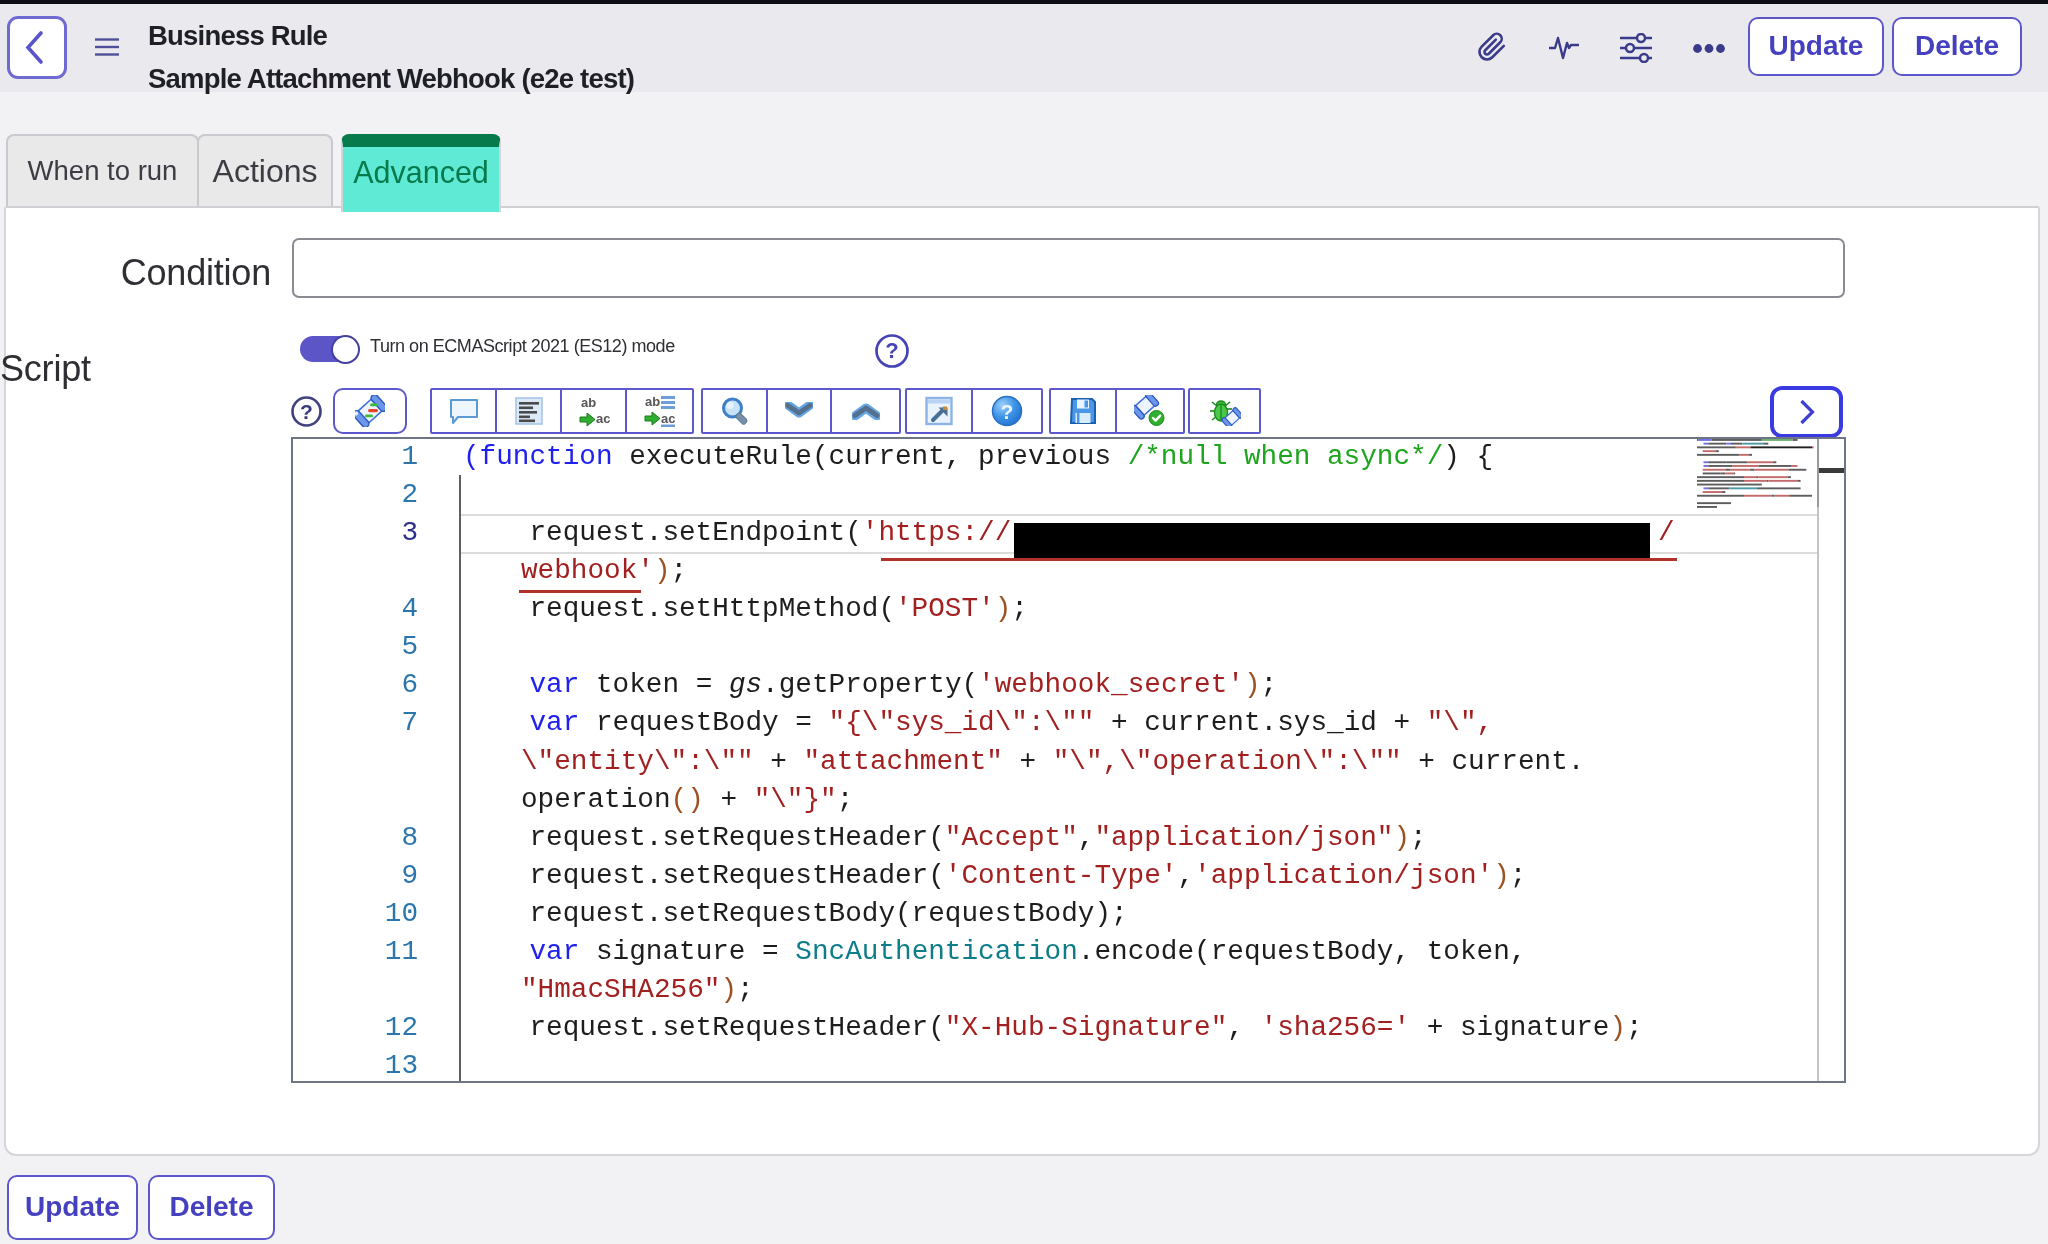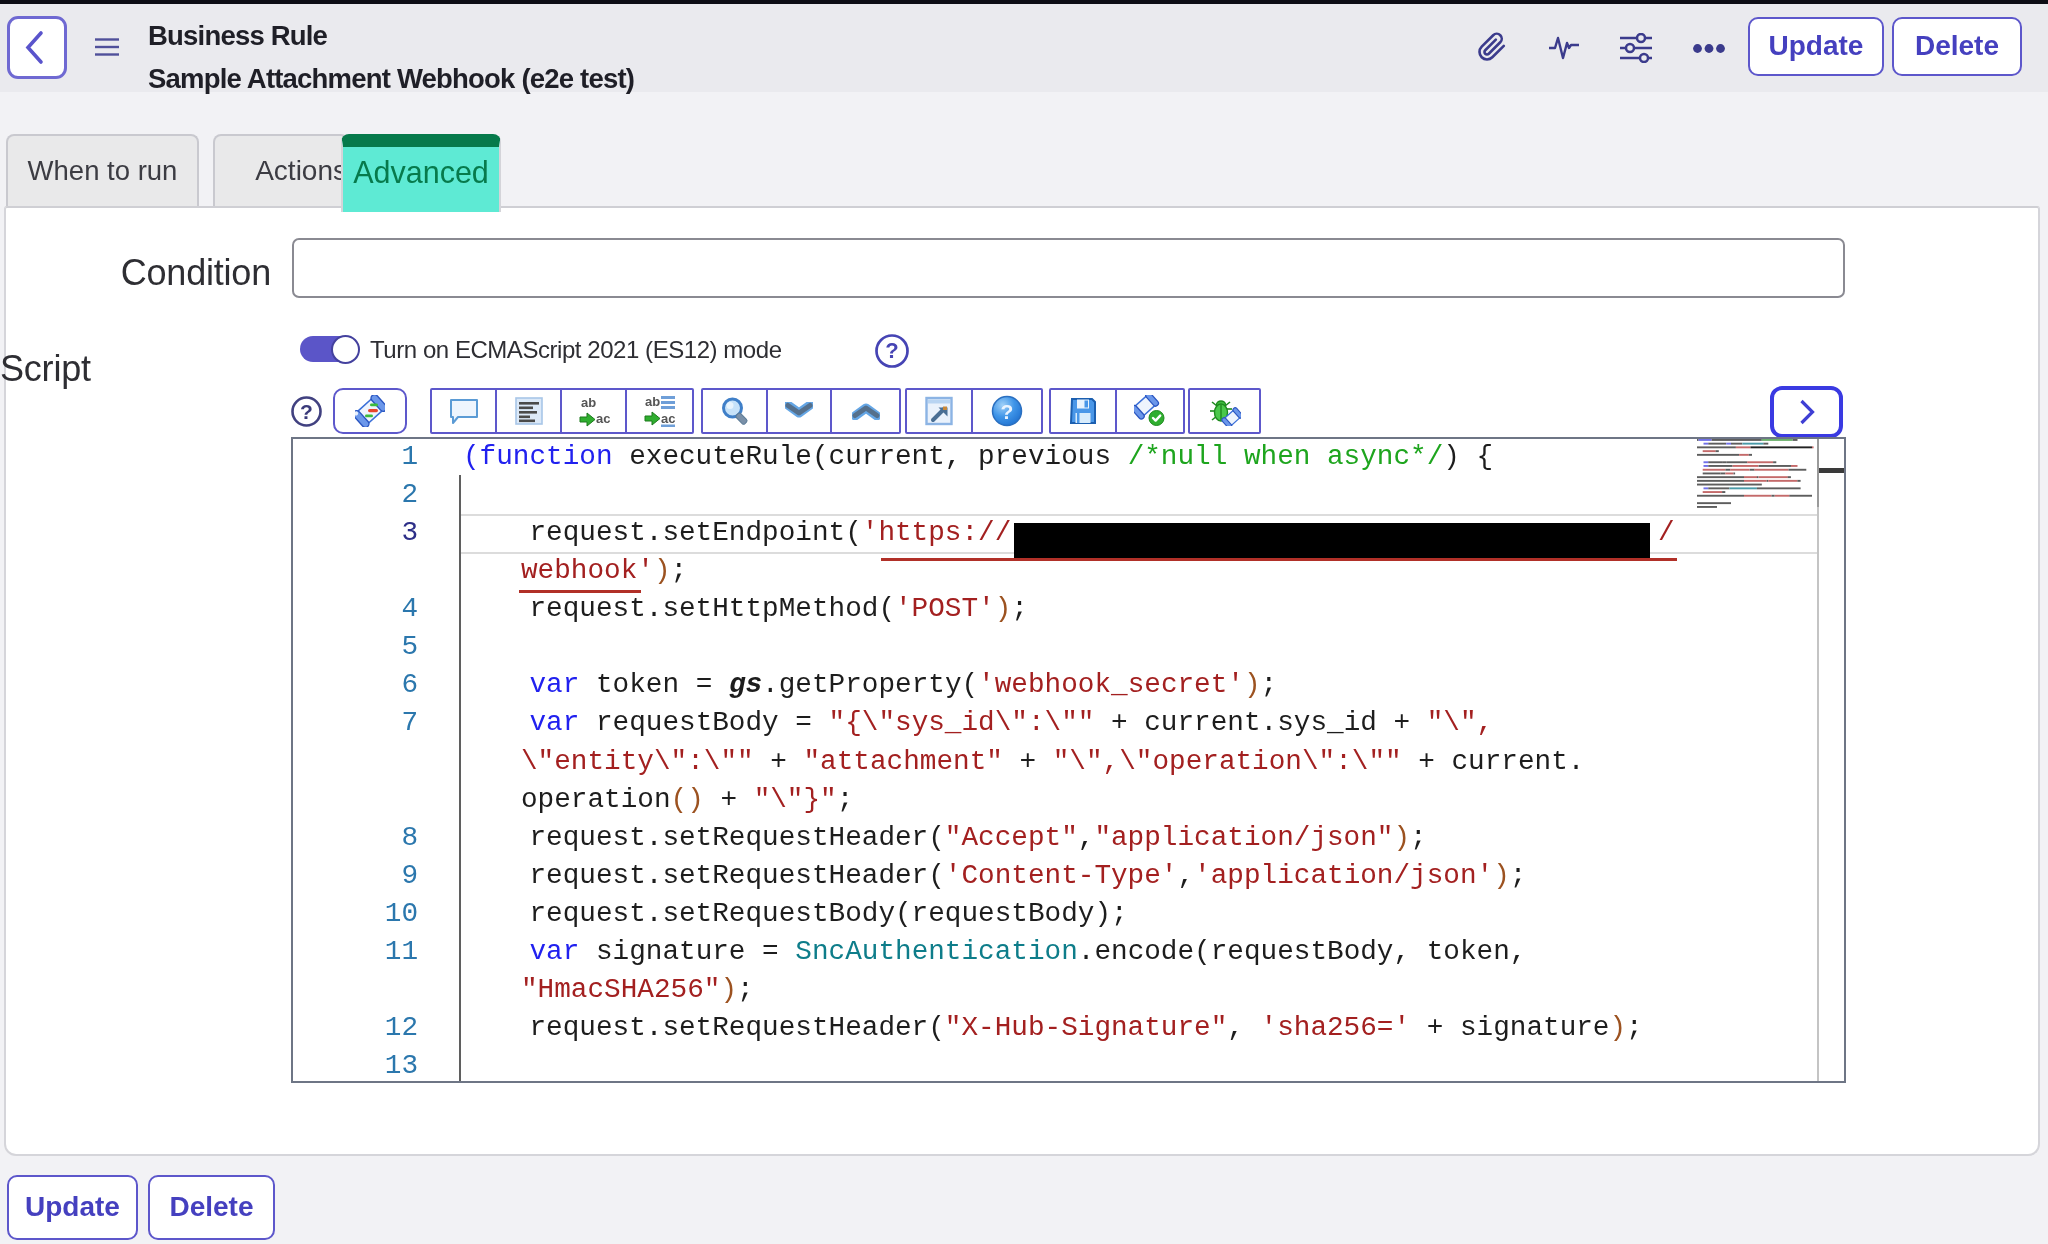--- a/index.html
+++ b/index.html
@@ -11,47 +11,47 @@
   #backbtn { left:7px; top:16px; width:60px; height:63px; background:#fff; border:3px solid #6f69d2; border-radius:11px; }
   .btn { background:#fff; border:2.5px solid #5d57cb; border-radius:10px; color:#4540bf; font-weight:bold; font-size:28px; text-align:center; }
   #hupdate { left:1748px; top:17px; width:136px; height:59px; line-height:54px; }
   #hdelete { left:1892px; top:17px; width:130px; height:59px; line-height:54px; }
   #bupdate { left:7px;  top:1175px; width:131px; height:65px; line-height:60px; }
   #bdelete { left:148px; top:1175px; width:127px; height:65px; line-height:60px; }
   #title { left:148px; top:14px; font-weight:bold; color:#1f1f27; font-size:27.5px; line-height:43px; letter-spacing:-0.8px; }
   
   .tab { top:134px; height:72px; background:#e9e9ea; border:2px solid #c9c9cf; border-bottom:none; border-radius:8px 8px 0 0; font-size:28px; color:#3c3c43; text-align:center; line-height:70px; }
   #tab1 { left:6px; width:193px; font-size:27.5px; }
-  #tab2 { left:213px; width:136px; font-size:28px;text-align:right; }
+  #tab2 { left:197px; width:136px; font-size:32px; }
   #tab3 { left:341px; width:160px; height:78px; background:#5eead4; border:none; border-left:2px solid #d4d4d9; border-right:2px solid #d4d4d9; border-top:13px solid #067a4b; color:#077a4c; line-height:50px; font-size:30.5px; z-index:3; }
   
   #card { left:4px; top:206px; width:2036px; height:950px; background:#fff; border:2px solid #d5d5da; border-top:2px solid #cfcfd4; border-radius:3px 3px 12px 12px; }
   
   .lbl { font-size:36px; color:#2e2e33; letter-spacing:-0.2px; }
   #lblcond { left:0px; top:252px; width:271px; text-align:right; }
   #condinput { left:292px; top:238px; width:1553px; height:60px; background:#fff; border:2px solid #8a8a92; border-radius:7px; }
   #lblscript { left:0px; top:348px; width:271px; text-align:left; }
   #toggletrack { left:300px; top:336px; width:59px; height:26px; background:#5b55c8; border-radius:13px; }
   #toggleknob { left:331px; top:334.5px; width:29px; height:29px; background:#fff; border:2.2px solid #44419e; border-radius:50%; }
-  #scripttext { left:370px; top:336px; font-size:24px; color:#2e2e33; letter-spacing:-0.45px; }
+  #scripttext { left:370px; top:336px; font-size:18px; color:#2e2e33; letter-spacing:-0.45px; }
   
   .tbtn { top:388px; height:46px; background:#fff; border:2px solid #5d58cb; }
   .tgrp { display:flex; }
   .cell { width:65px; height:42px; display:flex; align-items:center; justify-content:center; border-right:2px solid #5d58cb; }
   .cell:last-child { border-right:none; }
   
   #editor { left:291px; top:437px; width:1555px; height:646px; background:#fff; border:2px solid #6e7585; }
   .codeline { position:absolute; left:0; top:0; white-space:pre; font-family:"Liberation Mono",monospace; font-size:27.7px; color:#1d1d1d; }
   .lnum { position:absolute; width:130px; text-align:right; font-family:"Liberation Mono",monospace; font-size:27.7px; color:#2b77ad; }
   .k { color:#2121ef; }
   .s { color:#a32020;text-align:center; }
   .c { color:#1ea51e;margin-top:42px; }
   .t { color:#0e7d8a; font-weight:bold; font-style:italic; }
   .t2 { color:#0e7d8a; }
-  .b { font-weight:bold; font-style:italic; color:#1d1d1d; }
+  .b { font-weight:normal; font-style:italic; color:#1d1d1d; }
   .p { color:#9c5220; }
 </style>
 </head>
 <body>
 <div id="topstrip" class="abs"></div>
 <div id="header" class="abs"></div>
 <div id="backbtn" class="abs">
   <svg width="54" height="57" viewBox="0 0 54 57">
       <path d="M31 14 L18 28.5 L31 43" fill="none" stroke="#5a54cc" stroke-width="3.6" stroke-linecap="round"></path>
     </svg>

